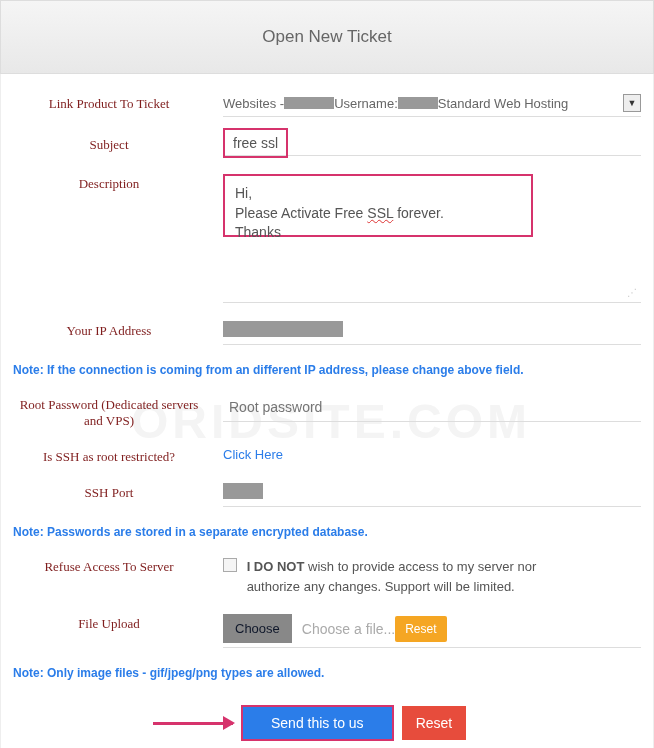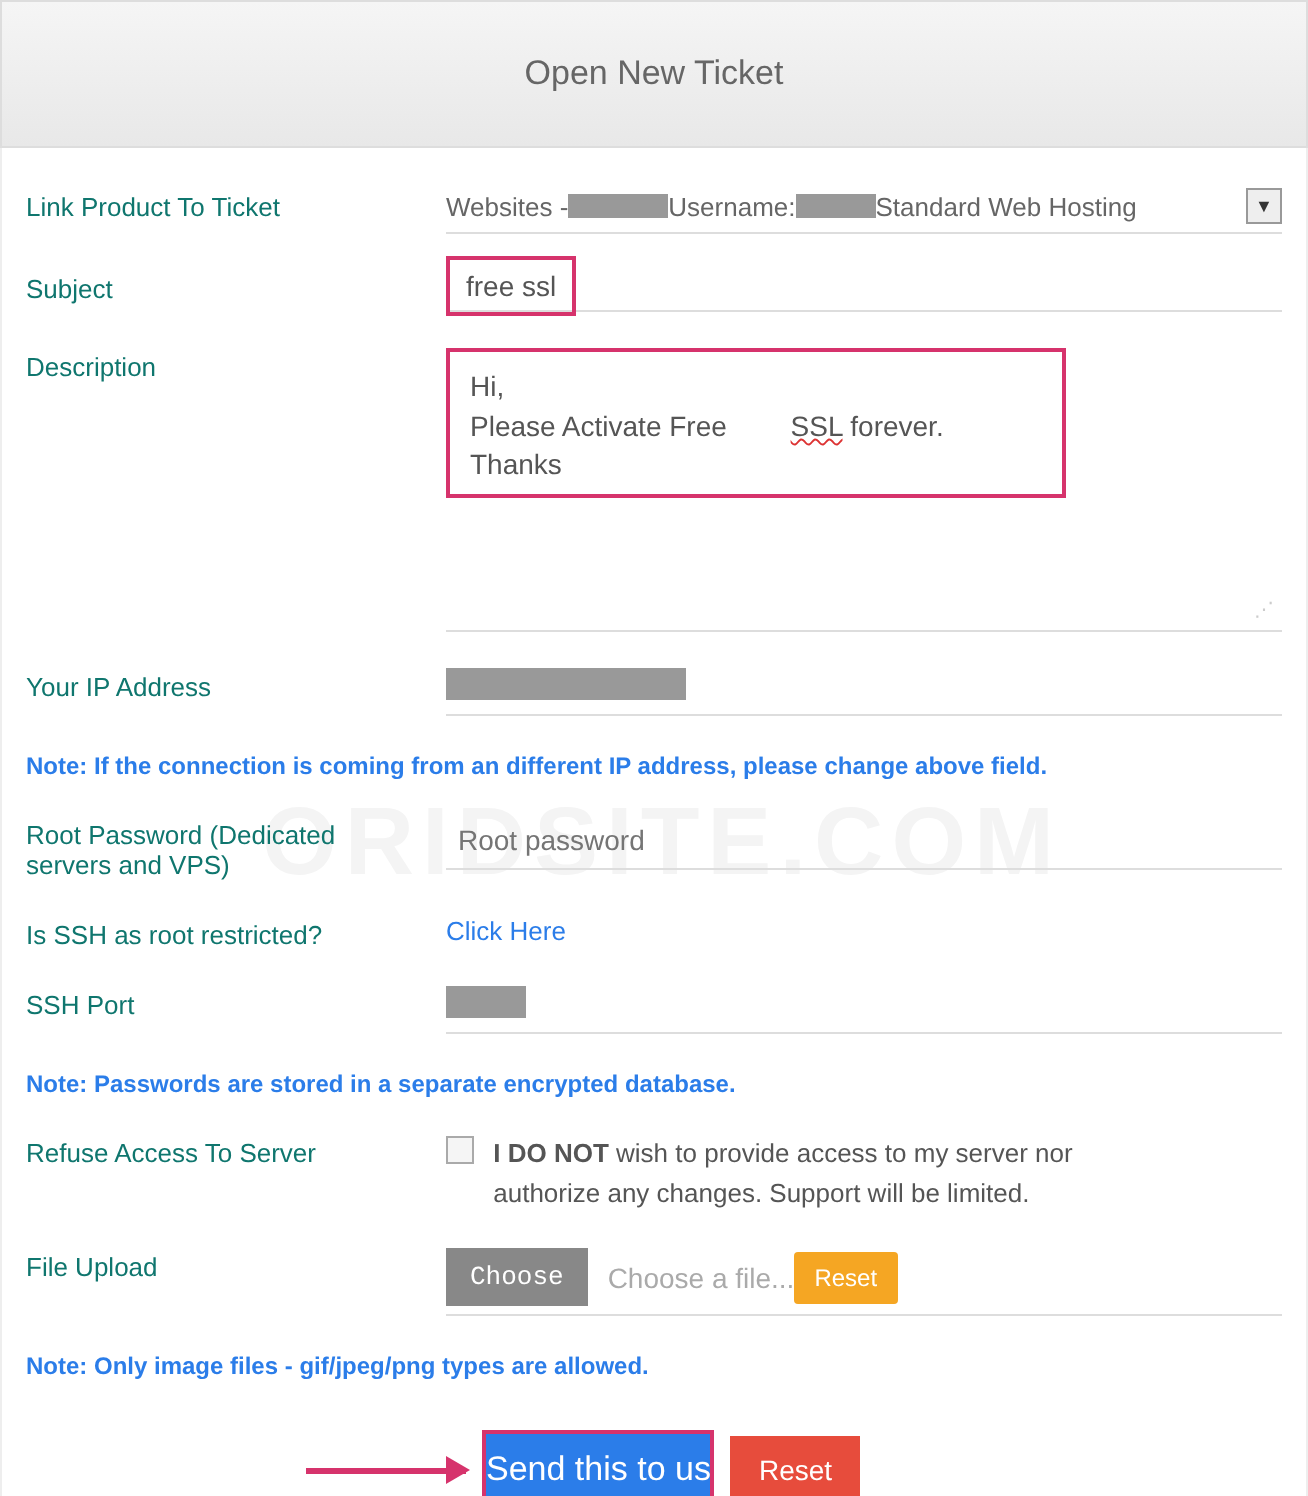--- a/index.html
+++ b/index.html
@@ -1,45 +1,45 @@
 <!DOCTYPE html>
 <html><head>
 <meta charset="utf-8">
 <style>
 * { box-sizing: border-box; margin: 0; padding: 0; }
 body { font-family: Arial, Helvetica, sans-serif; font-size: 13px; color: #555; background: #fff; width: 654px; }
 .header { background: linear-gradient(#f5f5f5, #e8e8e8); border: 1px solid #ddd; text-align: center; padding: 26px 0; font-size: 17px; color: #666; }
 .form { border: 1px solid #eee; border-top: none; padding: 20px 12px 30px 12px; position: relative; }
 .watermark { position: absolute; top: 320px; left: 130px; font-size: 48px; font-weight: bold; color: #f4f4f4; letter-spacing: 4px; z-index: 0; pointer-events: none; }
 .row { display: flex; margin-bottom: 18px; position: relative; z-index: 1; }
-.label { width: 210px; text-align: left; padding-right: 18px; padding-top: 2px; color: #0f766e; font-size: 13px; }
+.label { width: 210px; text-align: center; padding-right: 18px; padding-top: 2px; color: #7f1d1d; font-size: 13px; font-family: Liberation Serif, serif; }
 .field { flex: 1; }
 .dropdown-line { display: flex; align-items: center; border-bottom: 1px solid #ddd; padding-bottom: 4px; }
 .dd-text { color: #666; font-size: 13px; }
 .dd-redact { display: inline-block; height: 12px; background: #999; vertical-align: middle; }
 .dd-arrow { margin-left: auto; width: 18px; height: 18px; border: 1px solid #999; background: #eee; display: flex; align-items: center; justify-content: center; font-size: 9px; color: #333; }
 .subject-input { border: 2px solid #d6336c; padding: 5px 8px; font-size: 14px; color: #555; width: 90px; }
 .underline { border-bottom: 1px solid #ddd; padding-bottom: 4px; }
-.desc-box { border: 2px solid #d6336c; padding: 8px 10px; width: 310px; height: 75px; font-size: 14px; color: #555; line-height: 1.4; }
-.spelly { text-decoration: underline wavy #d33; text-decoration-thickness: 1px; margin-left: 28px; }
+.desc-box { border: 2px solid #d6336c; padding: 8px 10px; width: 310px; height: 63px; font-size: 14px; color: #555; line-height: 1.4; }
+.spelly { text-decoration: underline wavy #d33; text-decoration-thickness: 1px; }
 .resize-handle { text-align: right; color: #ccc; font-size: 10px; padding-right: 4px; margin-top: 50px; }
 .ip-redact { display: inline-block; width: 120px; height: 16px; background: #999; }
 .note { color: #2b7de9; font-weight: bold; font-size: 12px; padding-right: 8px; margin-bottom: 18px; position: relative; z-index: 1; }
 .text-input { border: none; border-bottom: 1px solid #ddd; padding: 4px 6px 6px 6px; width: 100%; font-size: 14px; color: #999; background: transparent; }
 .link { color: #2b7de9; font-size: 13px; }
 .port-redact { display: inline-block; width: 40px; height: 16px; background: #999; }
 .checkbox { width: 14px; height: 14px; border: 1px solid #aaa; background: #f5f5f5; display: inline-block; vertical-align: top; margin-right: 6px; margin-top: 1px; }
 .refuse-text { display: inline-block; width: 340px; font-size: 13px; color: #555; line-height: 1.5; }
-.choose-btn { background: #888; color: #ffffff; border: none; padding: 7px 12px; font-size: 13px; font-family: Liberation Mono, monospace; }
+.choose-btn { background: #888; color: #0f172a; border: none; padding: 7px 12px; font-size: 13px; }
 .file-placeholder { color: #aaa; font-size: 14px; padding-left: 10px; }
 .reset-orange { background: #f5a623; color: #fff; border: none; padding: 6px 10px; font-size: 12px; border-radius: 2px; float: right; }
 .action-row { display: flex; align-items: center; margin-top: 25px; padding-left: 140px; }
 .arrow { width: 80px; height: 3px; background: #d6336c; position: relative; margin-right: 8px; }
 .arrow::after { content: ''; position: absolute; right: -2px; top: -6px; border-left: 12px solid #d6336c; border-top: 7px solid transparent; border-bottom: 7px solid transparent; }
-.send-btn { background: #2b7de9; color: #fff; border: 2px solid #d6336c; padding: 8px 0; font-size: 17px; margin-right: 8px; }
+.send-btn { background: #2b7de9; color: #fff; border: 2px solid #d6336c; padding: 8px 28px; font-size: 14px; margin-right: 8px; }
 .reset-red { background: #e74c3c; color: #fff; border: none; padding: 9px 14px; font-size: 14px; }
 </style>
 </head>
 <body>
 
 <div class="header">
   <span>Open New Ticket</span>
 </div>
 
 <div class="form">

